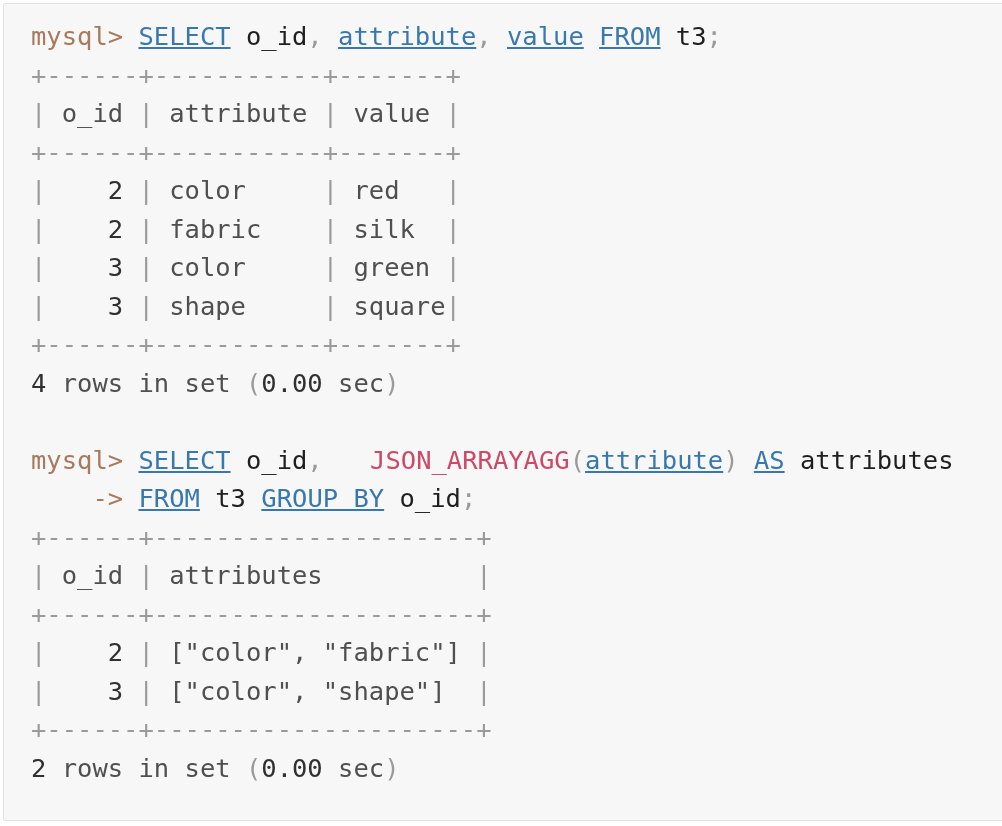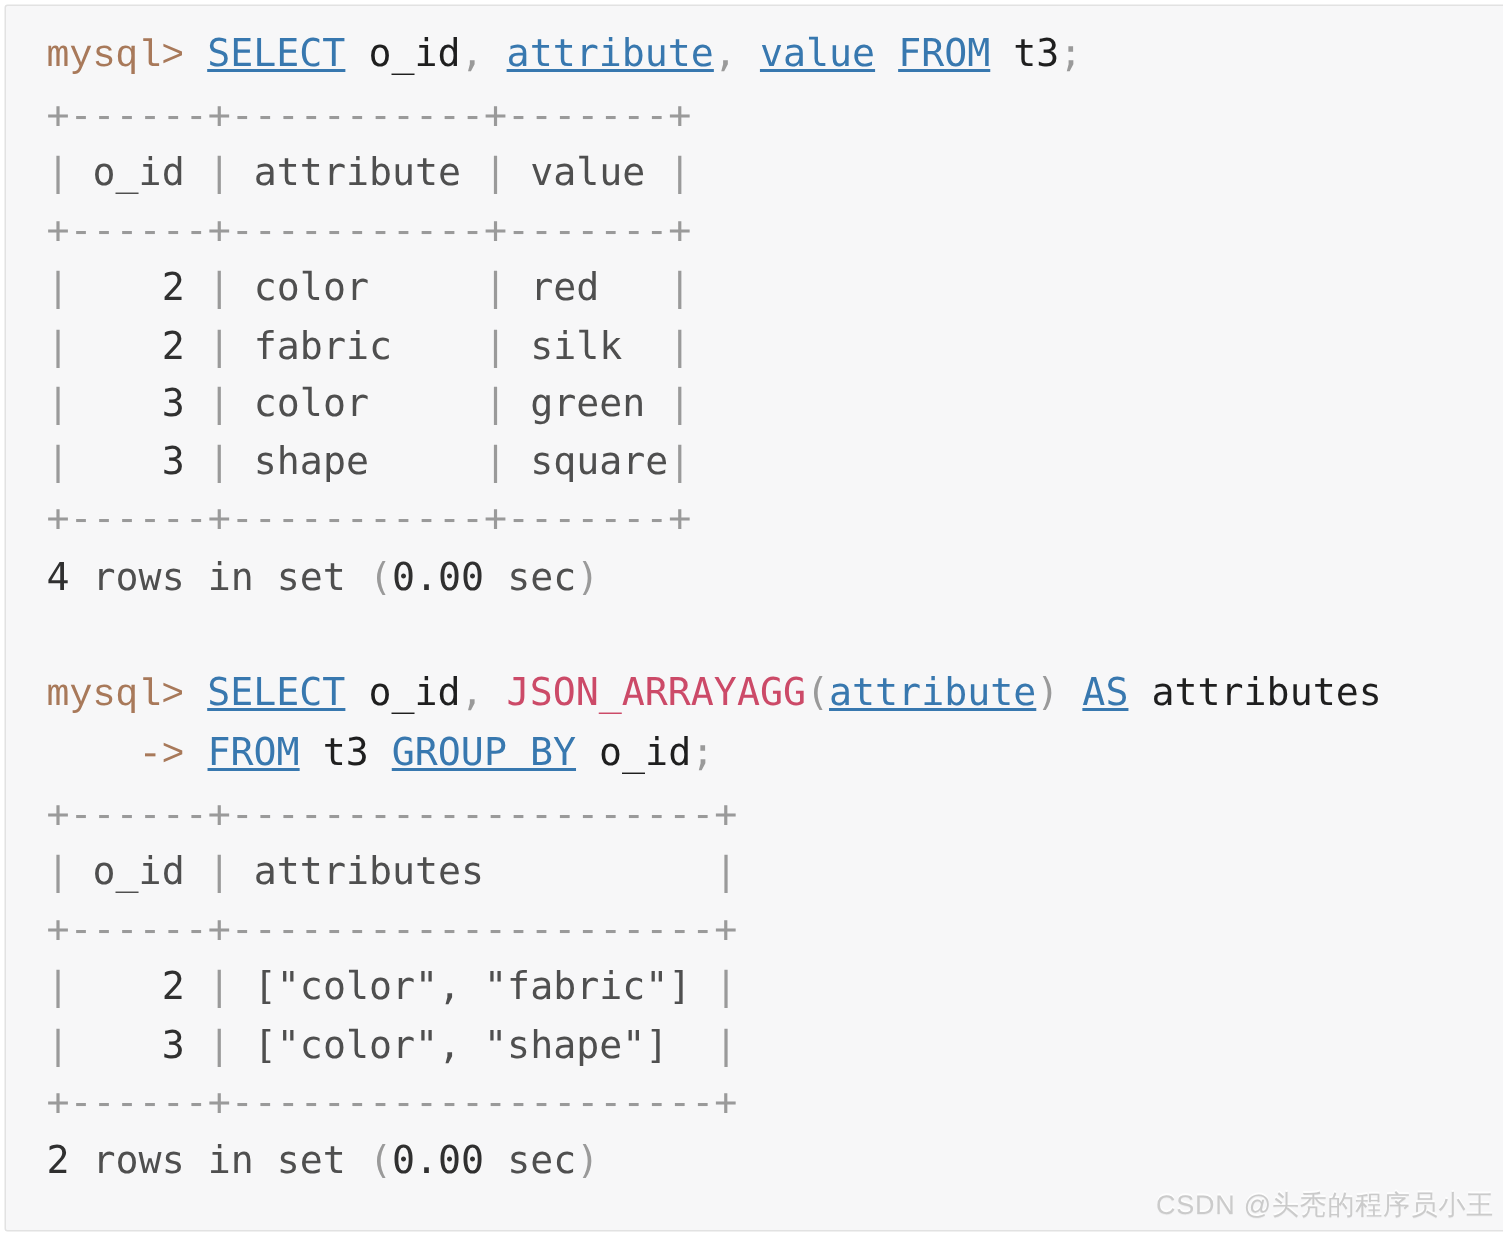--- a/index.html
+++ b/index.html
@@ -26,37 +26,36 @@
     overflow:hidden;
   }
   .terminal-code{
     margin:0;
     font-family:"DejaVu Sans Mono", monospace;
     font-size:25.5px;
     line-height:38.5px;
     white-space:pre;
   }
   .code-line{white-space:pre;}
-  .tok-prompt{color:var(--prompt);font-family:Liberation Mono, monospace;}
+  .tok-prompt{color:var(--prompt);}
   .tok-kw{color:var(--keyword);text-decoration:underline;}
-  .tok-func{color:var(--function);}
+  .tok-func{color:var(--function);margin-left:32px;}
   .tok-punct{color:var(--punctuation);}
   .tok-id{color:var(--identifier);}
   .tok-tbl{color:var(--table-text);}
   .tok-num{color:var(--number);}
   .watermark{
     position:absolute;
     right:7px;bottom:5px;
     color:var(--watermark);
     font-size:18px;
     letter-spacing:0.5px;
     text-shadow:0 -1px 0 rgba(255,255,255,0.85), 0 1px 0 rgba(0,0,0,0.04);
     font-family:"Liberation Sans", sans-serif;
     user-select:none;
   }
 </style>
 </head>
 <body>
 
 <div class="code-block">
   <pre class="terminal-code"><div class="code-line"><span class="tok-prompt">mysql&gt; </span><span class="tok-kw">SELECT</span><span class="tok-id"> o_id</span><span class="tok-punct">,</span><span class="tok-id"> </span><span class="tok-kw">attribute</span><span class="tok-punct">,</span><span class="tok-id"> </span><span class="tok-kw">value</span><span class="tok-id"> </span><span class="tok-kw">FROM</span><span class="tok-id"> t3</span><span class="tok-punct">;</span></div><div class="code-line"><span class="tok-punct">+------+-----------+-------+</span></div><div class="code-line"><span class="tok-punct">|</span><span class="tok-tbl"> o_id </span><span class="tok-punct">|</span><span class="tok-tbl"> attribute </span><span class="tok-punct">|</span><span class="tok-tbl"> value </span><span class="tok-punct">|</span></div><div class="code-line"><span class="tok-punct">+------+-----------+-------+</span></div><div class="code-line"><span class="tok-punct">|</span><span class="tok-num">    2 </span><span class="tok-punct">|</span><span class="tok-tbl"> color     </span><span class="tok-punct">|</span><span class="tok-tbl"> red   </span><span class="tok-punct">|</span></div><div class="code-line"><span class="tok-punct">|</span><span class="tok-num">    2 </span><span class="tok-punct">|</span><span class="tok-tbl"> fabric    </span><span class="tok-punct">|</span><span class="tok-tbl"> silk  </span><span class="tok-punct">|</span></div><div class="code-line"><span class="tok-punct">|</span><span class="tok-num">    3 </span><span class="tok-punct">|</span><span class="tok-tbl"> color     </span><span class="tok-punct">|</span><span class="tok-tbl"> green </span><span class="tok-punct">|</span></div><div class="code-line"><span class="tok-punct">|</span><span class="tok-num">    3 </span><span class="tok-punct">|</span><span class="tok-tbl"> shape     </span><span class="tok-punct">|</span><span class="tok-tbl"> square</span><span class="tok-punct">|</span></div><div class="code-line"><span class="tok-punct">+------+-----------+-------+</span></div><div class="code-line"><span class="tok-num">4</span><span class="tok-tbl"> rows in set </span><span class="tok-punct">(</span><span class="tok-num">0.00</span><span class="tok-tbl"> sec</span><span class="tok-punct">)</span></div><div class="code-line">&nbsp;</div><div class="code-line"><span class="tok-prompt">mysql&gt; </span><span class="tok-kw">SELECT</span><span class="tok-id"> o_id</span><span class="tok-punct">,</span><span class="tok-id"> </span><span class="tok-func">JSON_ARRAYAGG</span><span class="tok-punct">(</span><span class="tok-kw">attribute</span><span class="tok-punct">)</span><span class="tok-id"> </span><span class="tok-kw">AS</span><span class="tok-id"> attributes</span></div><div class="code-line"><span class="tok-id">    </span><span class="tok-prompt">-&gt; </span><span class="tok-kw">FROM</span><span class="tok-id"> t3 </span><span class="tok-kw">GROUP BY</span><span class="tok-id"> o_id</span><span class="tok-punct">;</span></div><div class="code-line"><span class="tok-punct">+------+---------------------+</span></div><div class="code-line"><span class="tok-punct">|</span><span class="tok-tbl"> o_id </span><span class="tok-punct">|</span><span class="tok-tbl"> attributes          </span><span class="tok-punct">|</span></div><div class="code-line"><span class="tok-punct">+------+---------------------+</span></div><div class="code-line"><span class="tok-punct">|</span><span class="tok-num">    2 </span><span class="tok-punct">|</span><span class="tok-tbl"> ["color", "fabric"] </span><span class="tok-punct">|</span></div><div class="code-line"><span class="tok-punct">|</span><span class="tok-num">    3 </span><span class="tok-punct">|</span><span class="tok-tbl"> ["color", "shape"]  </span><span class="tok-punct">|</span></div><div class="code-line"><span class="tok-punct">+------+---------------------+</span></div><div class="code-line"><span class="tok-num">2</span><span class="tok-tbl"> rows in set </span><span class="tok-punct">(</span><span class="tok-num">0.00</span><span class="tok-tbl"> sec</span><span class="tok-punct">)</span></div></pre>
-  <div class="watermark">CSDN @头秃的程序员小王</div>
 </div>
 
 </body></html>

